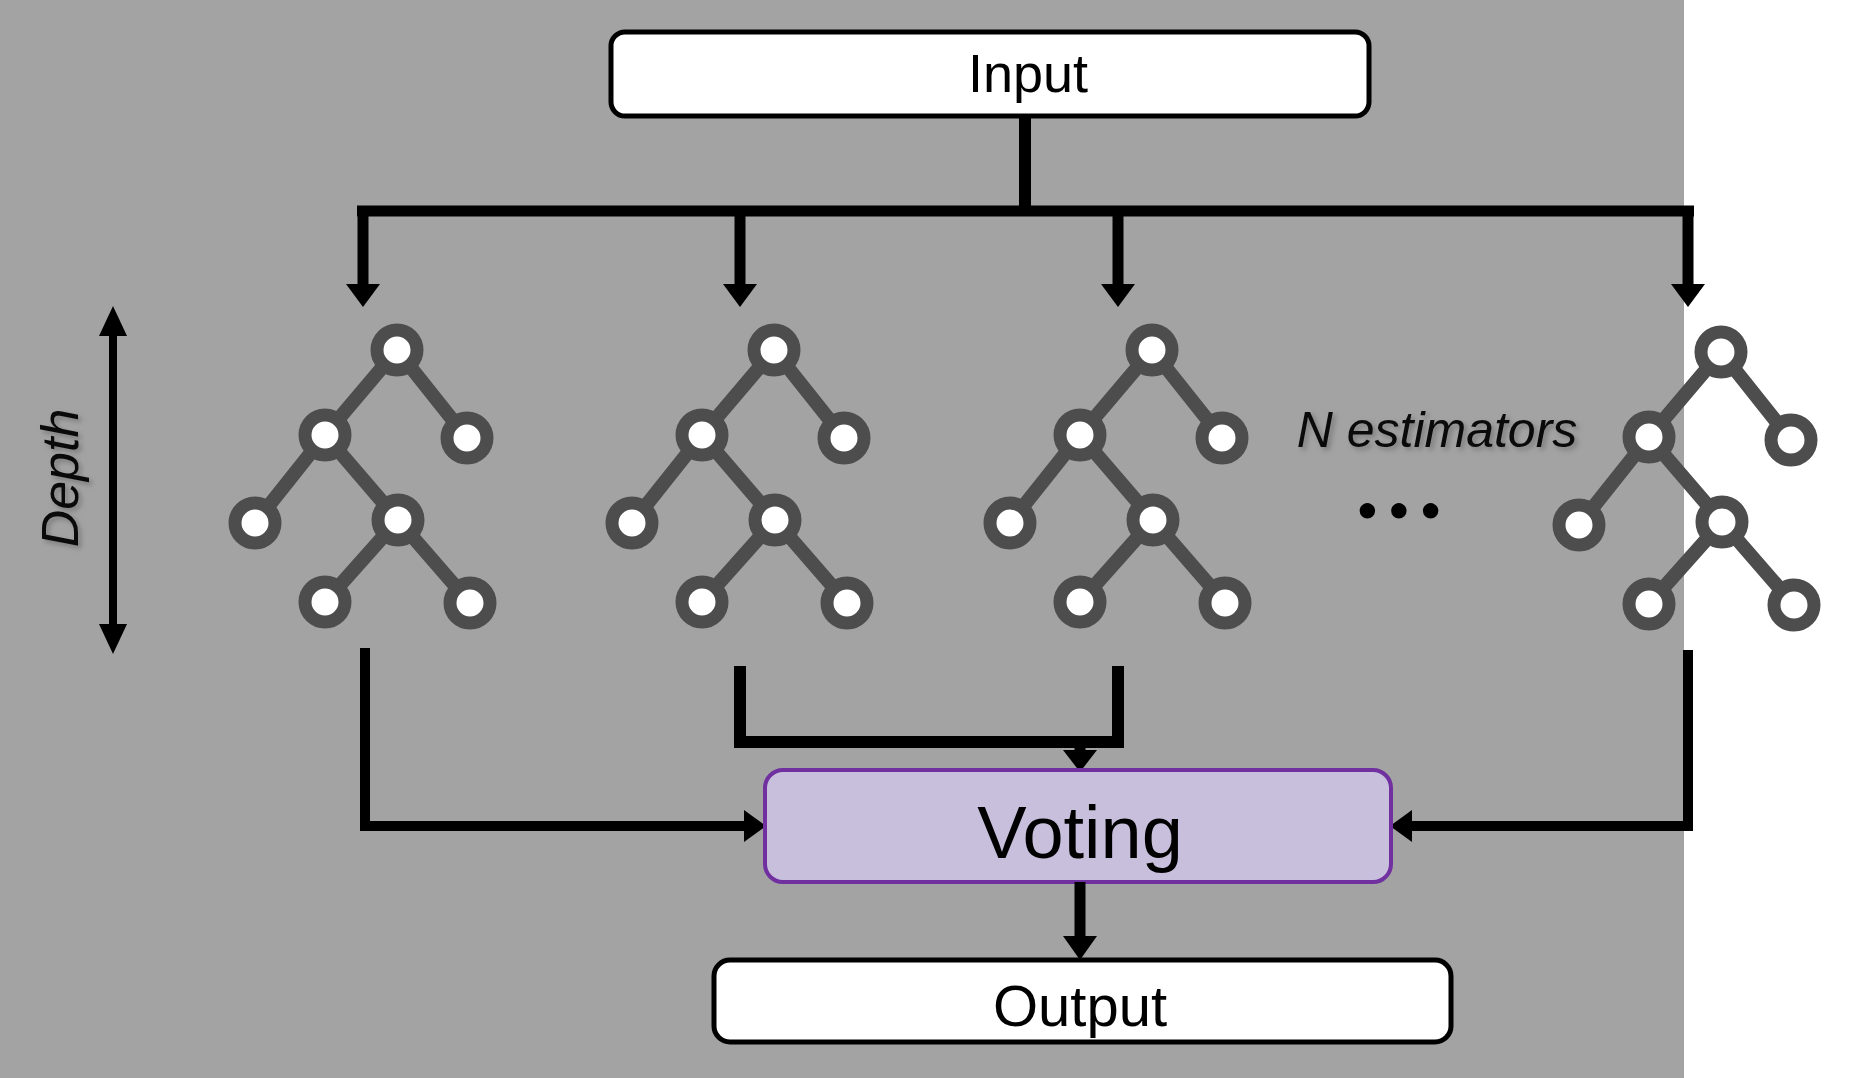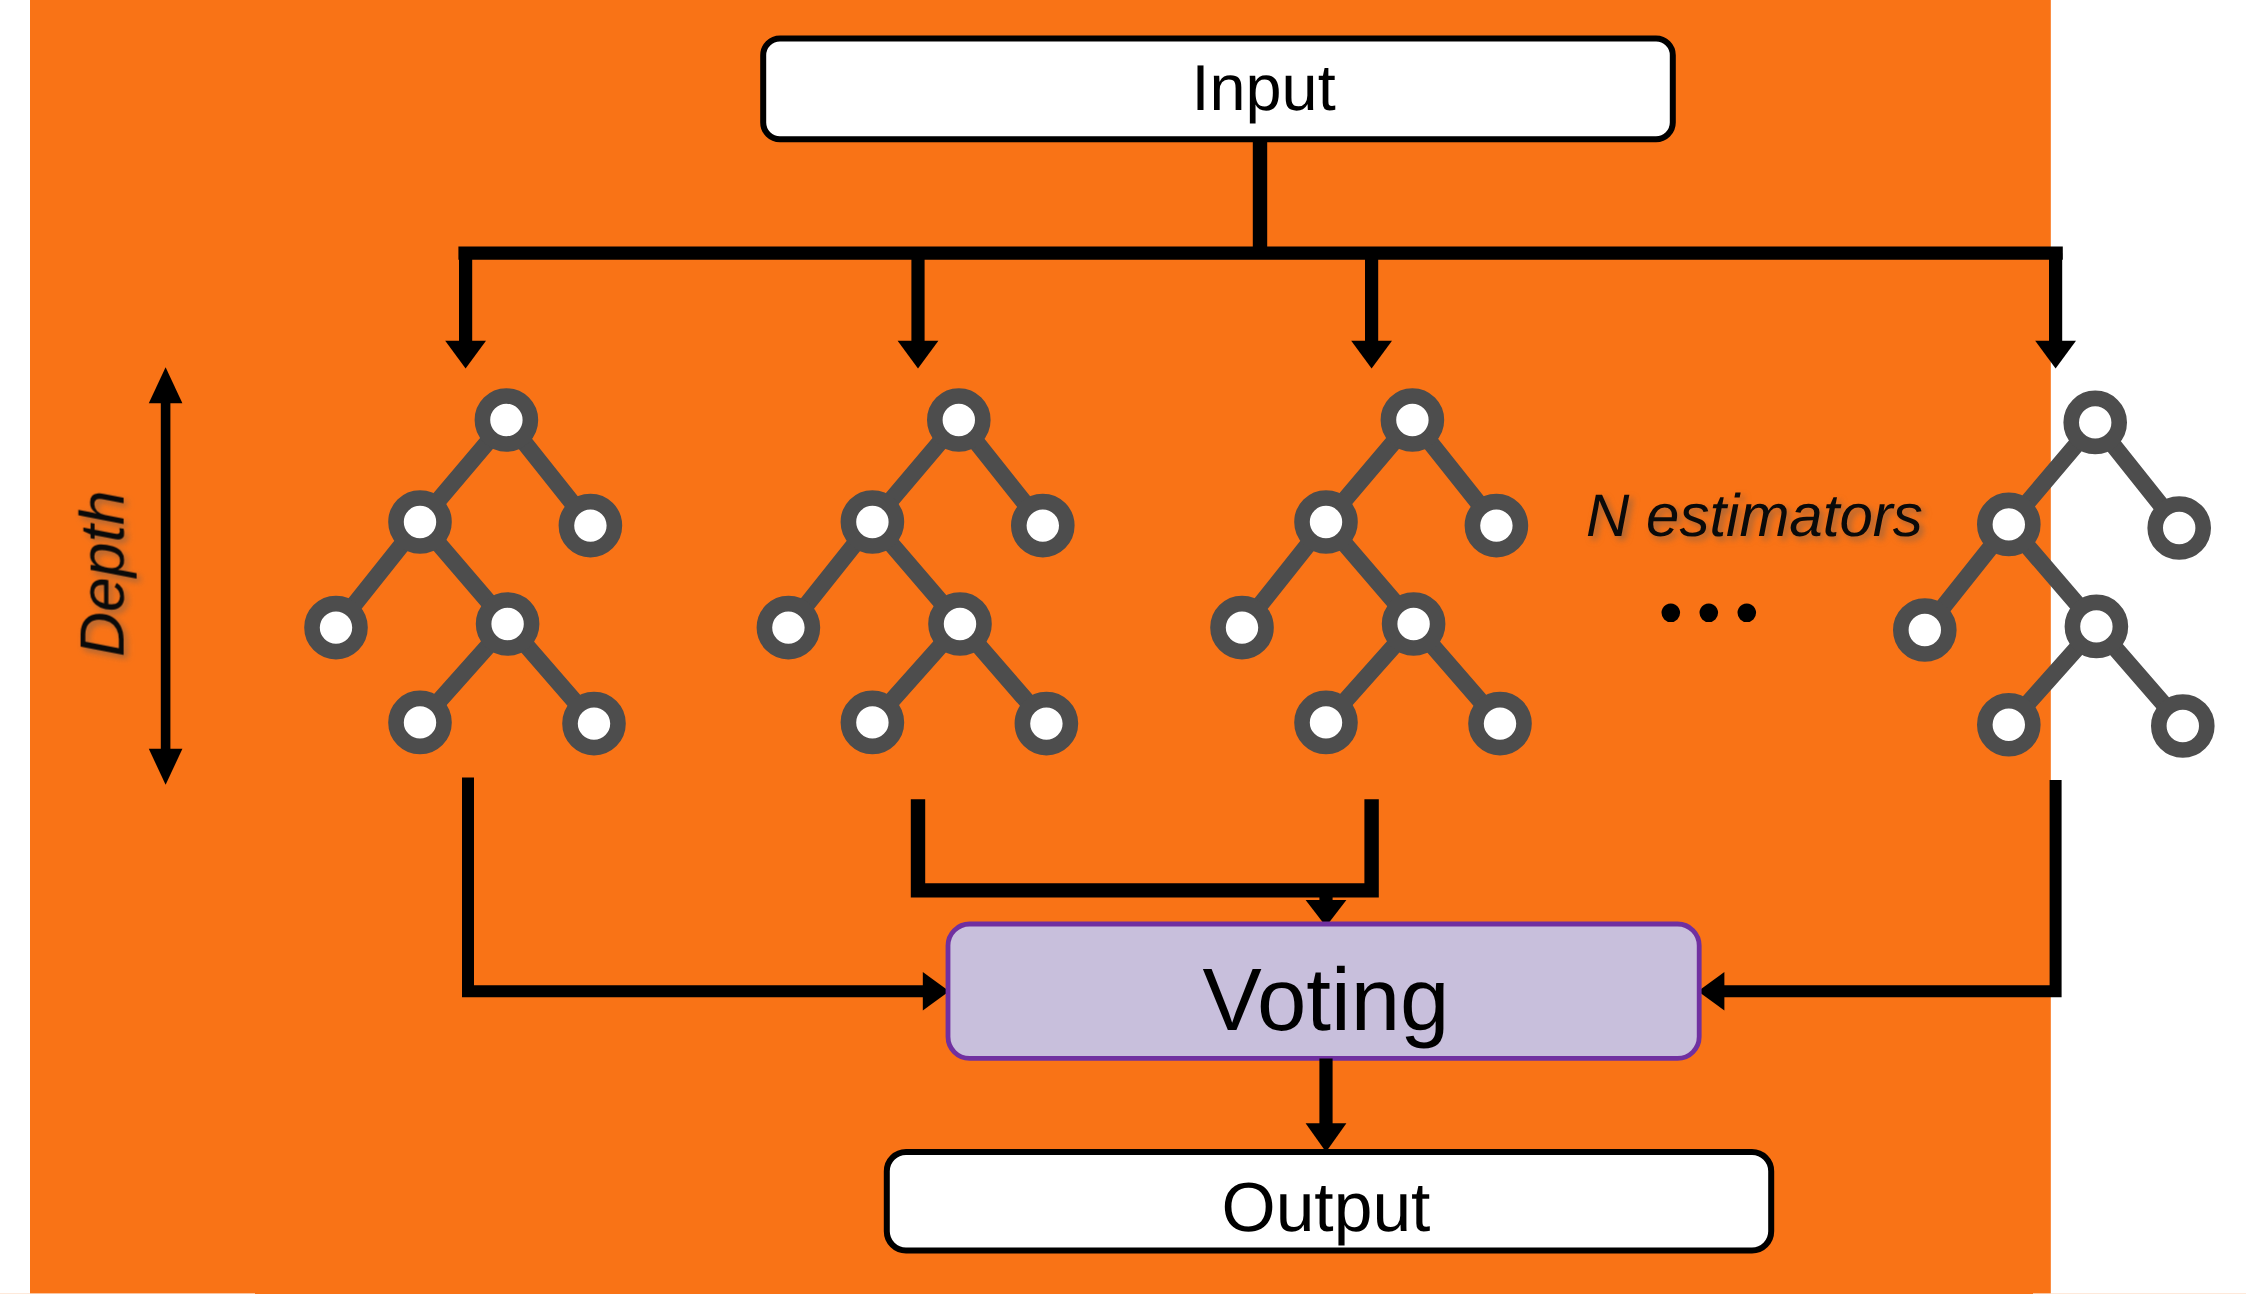--- a/index.html
+++ b/index.html
@@ -1,16 +1,16 @@
 <!DOCTYPE html>
 <html><head>
 <meta charset="utf-8">
 <style>
   html, body { margin: 0; padding: 0; background: #ffffff; }
-  .stage { position: relative; width: 1684px; height: 1078px; background: #f97316; margin-left: 25px; }
+  .stage { position: relative; width: 1684px; height: 1078px; background: #a3a3a3; }
   svg { display: block; }
   text {
     font-family: "Liberation Sans", sans-serif;
     fill: #000;
   }
   .box-label     { font-size: 54px; text-anchor: middle; }
   .box-label-lg  { font-size: 74px; text-anchor: middle; }
   .box-label-md  { font-size: 58px; text-anchor: middle; }
   .italic-label  { font-size: 50px; font-style: italic; text-anchor: middle; fill: #0a0a0a; }
   .depth-label   { font-size: 52px; font-style: italic; text-anchor: middle; fill: #0a0a0a; }

